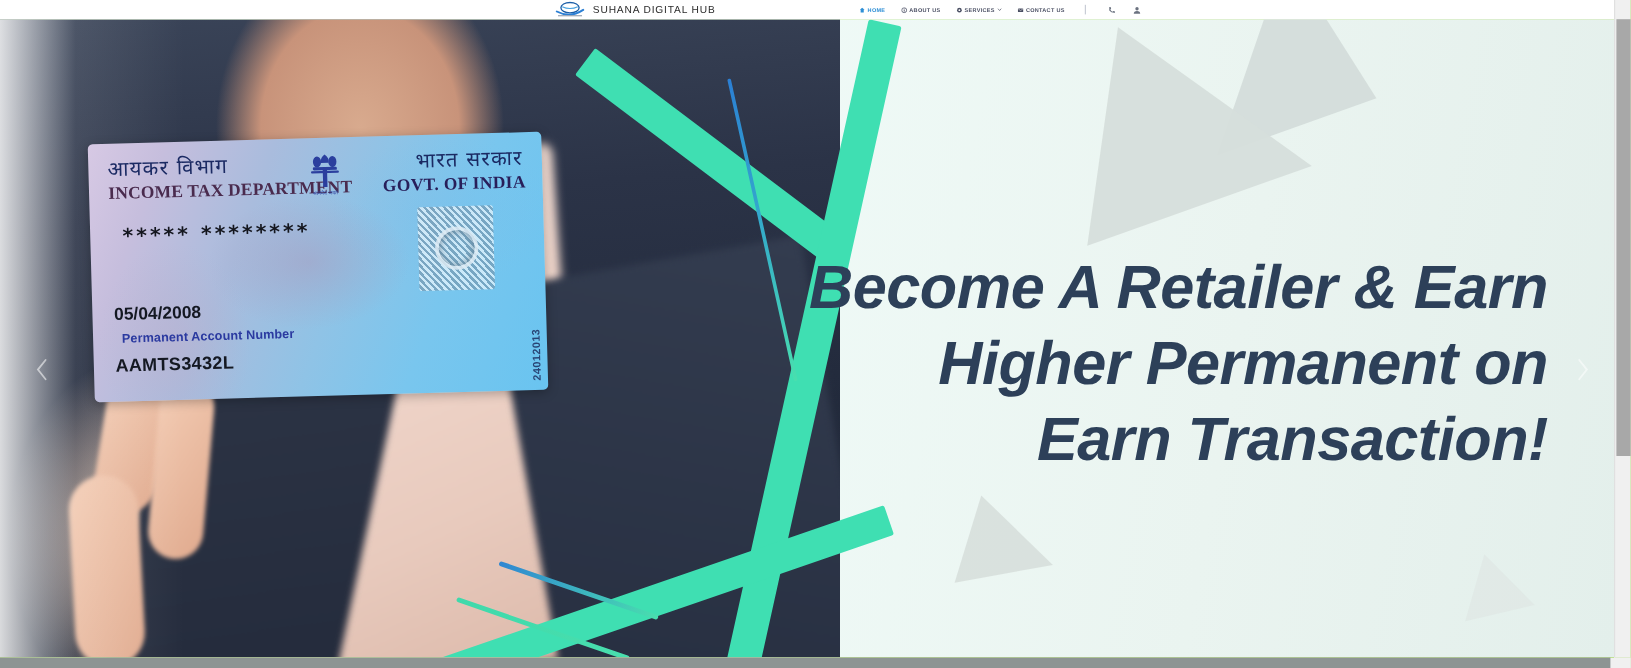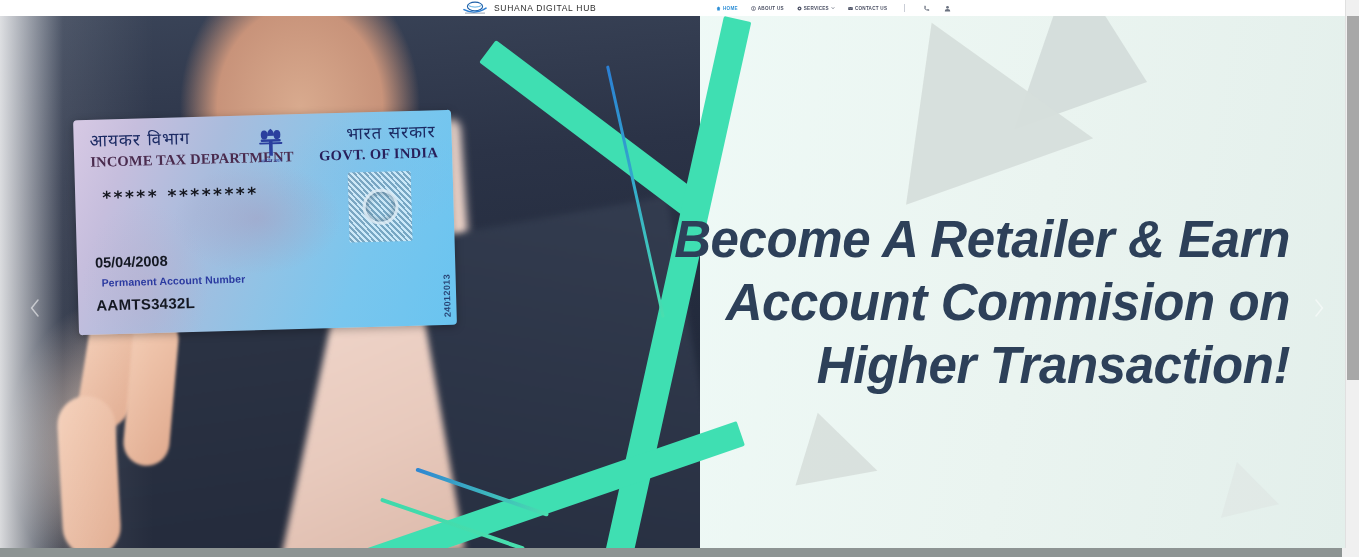--- a/index.html
+++ b/index.html
@@ -316,22 +316,22 @@
 
       <div class="deco" id="teal-top"></div>
       <div class="deco" id="teal-down"></div>
       <div class="deco" id="teal-bottom"></div>
       <div class="deco" id="line-blue"></div>
       <div class="deco" id="line-blue2"></div>
       <div class="deco" id="line-teal2"></div>
 
       <h1 id="headline">
         <span class="hl">Become A Retailer &amp; Earn</span>
-        <span class="hl">Account Commision on</span>
-        <span class="hl">Higher Transaction!</span>
+        <span class="hl">Higher Permanent on</span>
+        <span class="hl">Earn Transaction!</span>
       </h1>
 
       <div class="carousel-arrow" id="arrow-prev">
         <span>
           <svg width="14" height="20" viewBox="0 0 14 20">
             <path d="M10 2 L3.6 10 L10 18" stroke="#ffffff" stroke-width="1.5" fill="none" stroke-linecap="round"></path>
           </svg>
         </span>
       </div>
       <div class="carousel-arrow" id="arrow-next">

